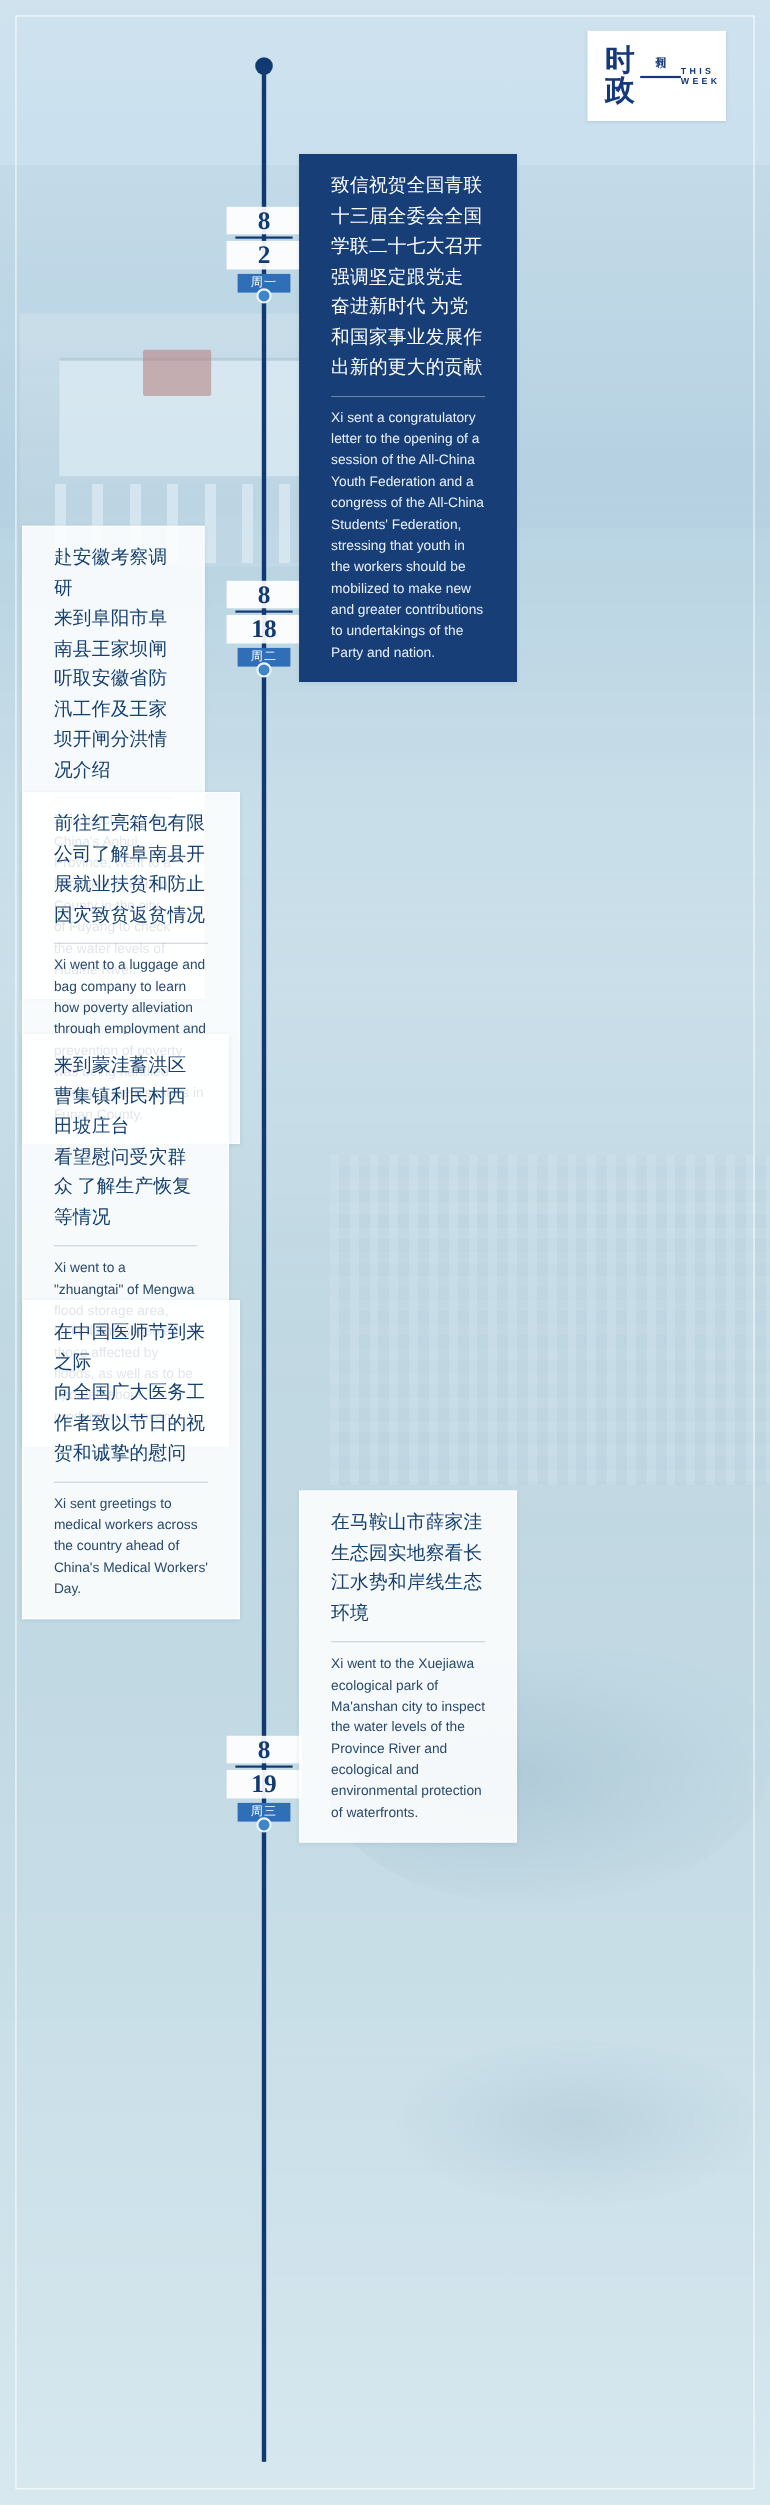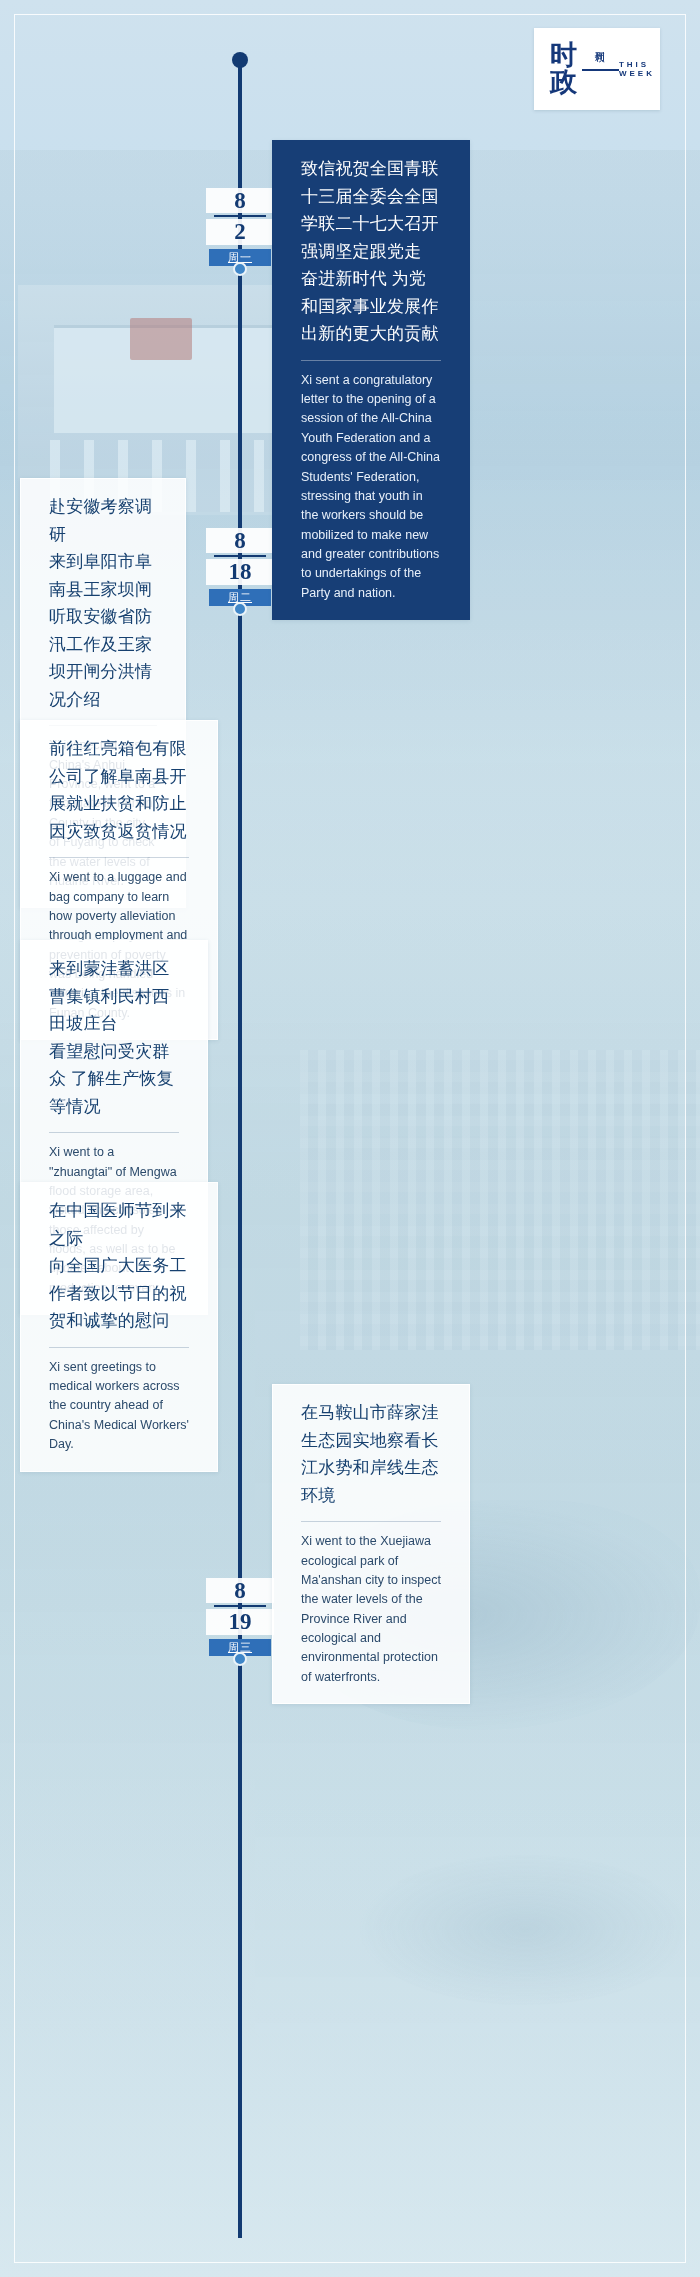--- a/index.html
+++ b/index.html
@@ -246,27 +246,26 @@
   .date-marker .d-num {
     font-family: "Liberation Serif", serif;
     font-size: 23px;
     font-weight: bold;
     color: #123a72;
     line-height: 1.1;
     background: rgba(255,255,255,0.92);
   }
   .date-marker .d-week {
     margin: 4px auto 0;
-    width: 62px;
+    width: 48px;
     background: #2f6fb8;
     color: #fff;
     font-size: 11px;
     line-height: 17px;
     letter-spacing: 1px;
-    text-decoration: underline;
   }
   .date-dot {
     position: absolute;
     left: 233px;
     width: 14px;
     height: 14px;
     border-radius: 50%;
     background: #3f86c8;
     border: 2px solid #eaf3f9;
     box-sizing: border-box;
@@ -311,21 +310,21 @@
   .card.dark .en {
     color: #e8f0fa;
   }
 
   
   #card-0 { left: 272px; top: 140px;  width: 198px; }
   #card-1 { left: 20px;  top: 478px;  width: 166px; }
   #card-2 { left: 20px;  top: 720px;  width: 198px; }
   #card-3 { left: 20px;  top: 940px;  width: 188px; }
   #card-4 { left: 20px;  top: 1182px; width: 198px; }
-  #card-5 { left: 272px; top: 1355px; width: 198px; margin-top: 29px; }
+  #card-5 { left: 272px; top: 1355px; width: 198px; }
 </style>
 </head>
 <body>
 
 <div class="page">
 
   <div class="bg-photo">
     <div class="bg-band bg-b1"></div>
     <div class="bg-band bg-b2"></div>
     <div class="bg-band bg-b3"></div>

